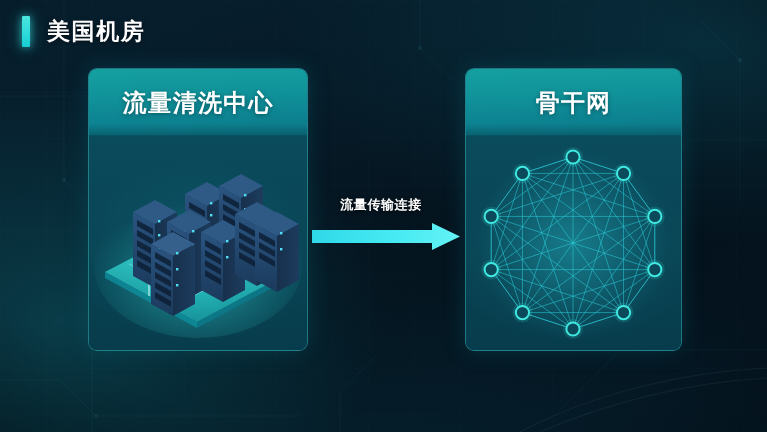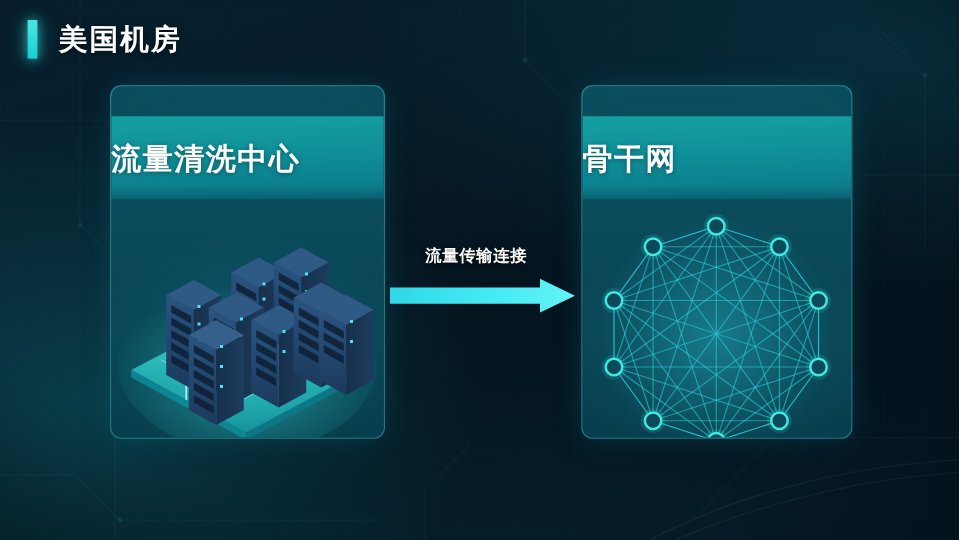--- a/index.html
+++ b/index.html
@@ -65,24 +65,23 @@
     overflow: hidden;
     box-shadow: 0 0 22px rgba(10,110,125,.30), inset 0 0 44px rgba(8,70,90,.35);
     background: linear-gradient(180deg, #0c4f60 0%, #0a4657 42%, #083e50 100%);
   }
   #panel-left  { left: 88px; top: 68px; width: 218px; height: 281px; }
   #panel-right { left: 465px; top: 68px; width: 215px; height: 281px; }
 
   .panel-header {
     position: relative;
     height: 67px;
-    display: flex; align-items: center; 
+    display: flex; align-items: center; justify-content: center;
     background: linear-gradient(178deg, #15a0a0 0%, #10939a 38%, #0d8391 72%, #0b7686 100%);
     box-shadow: inset 0 -1px 0 rgba(0,0,0,.18);
-    margin-top: 24px;
   }
   .panel-header::after {
     content: "";
     position: absolute; left: 0; right: 0; bottom: 0; height: 12px;
     background: linear-gradient(180deg, rgba(4,45,62,0) 0%, rgba(5,48,64,.35) 100%);
   }
   .panel-title {
     color: #ffffff;
     font-size: 24px;
     font-weight: bold;

